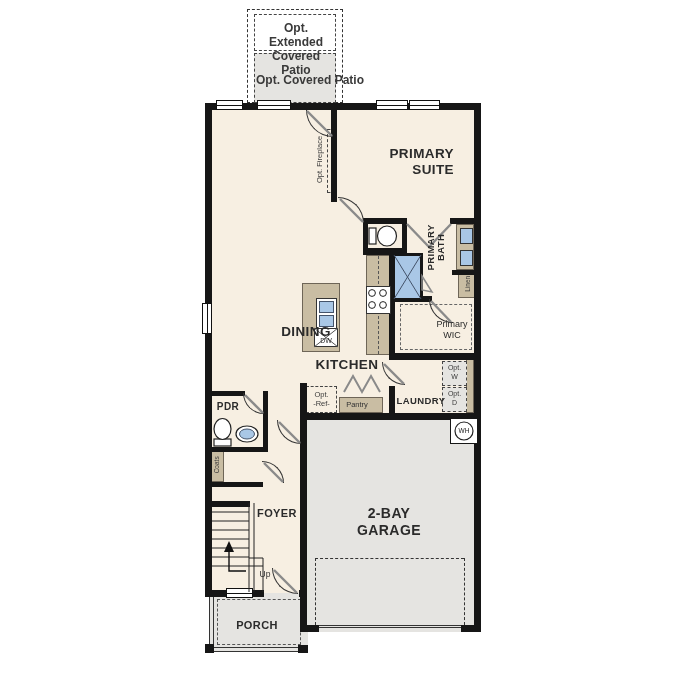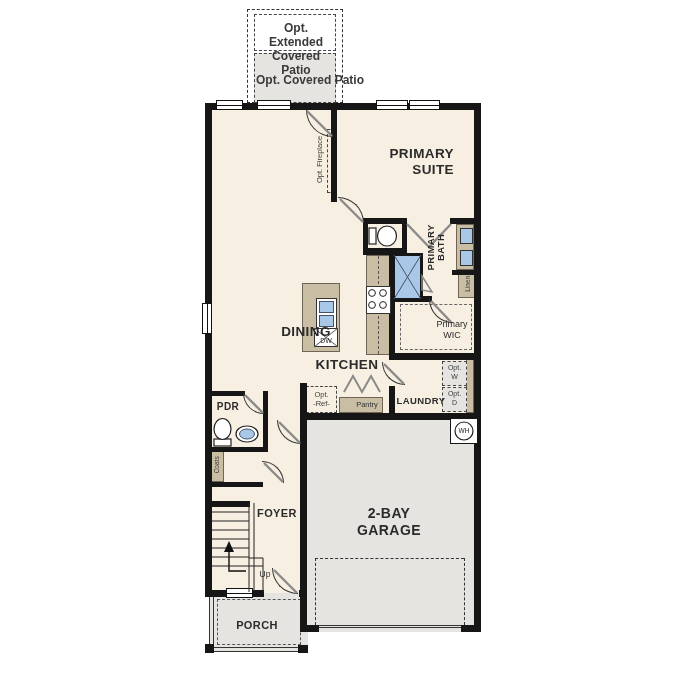--- a/index.html
+++ b/index.html
@@ -229,21 +229,21 @@
 
   <div class="lbl b" style="left:211px;top:401px;width:34px;font-size:10px;">
     <span>PDR</span></div>
   <div class="lbl vert" style="left:177px;top:461px;width:80px;font-size:6.5px;color:#3a3a3a;">
     <span>Coats</span></div>
 
   <div class="lbl" style="left:306px;top:391px;width:31px;font-size:7.5px;color:#3a3a3a;">
     <div>Opt.</div>
       <div>-Ref-</div>
     </div>
-  <div class="lbl" style="left:349px;top:401px;width:36px;font-size:7.5px;color:#333;">
+  <div class="lbl" style="left:339px;top:401px;width:36px;font-size:7.5px;color:#333;">
     <span>Pantry</span></div>
   <div class="lbl b" style="left:393px;top:395px;width:56px;font-size:9.5px;white-space:nowrap;">
     <span>LAUNDRY</span></div>
   <div class="lbl" style="left:442px;top:364px;width:25px;font-size:7px;color:#3a3a3a;line-height:1.25;">
     <div>Opt.</div>
       <div>W</div>
     </div>
   <div class="lbl" style="left:442px;top:390px;width:25px;font-size:7px;color:#3a3a3a;line-height:1.25;">
     <div>Opt.</div>
       <div>D</div>

